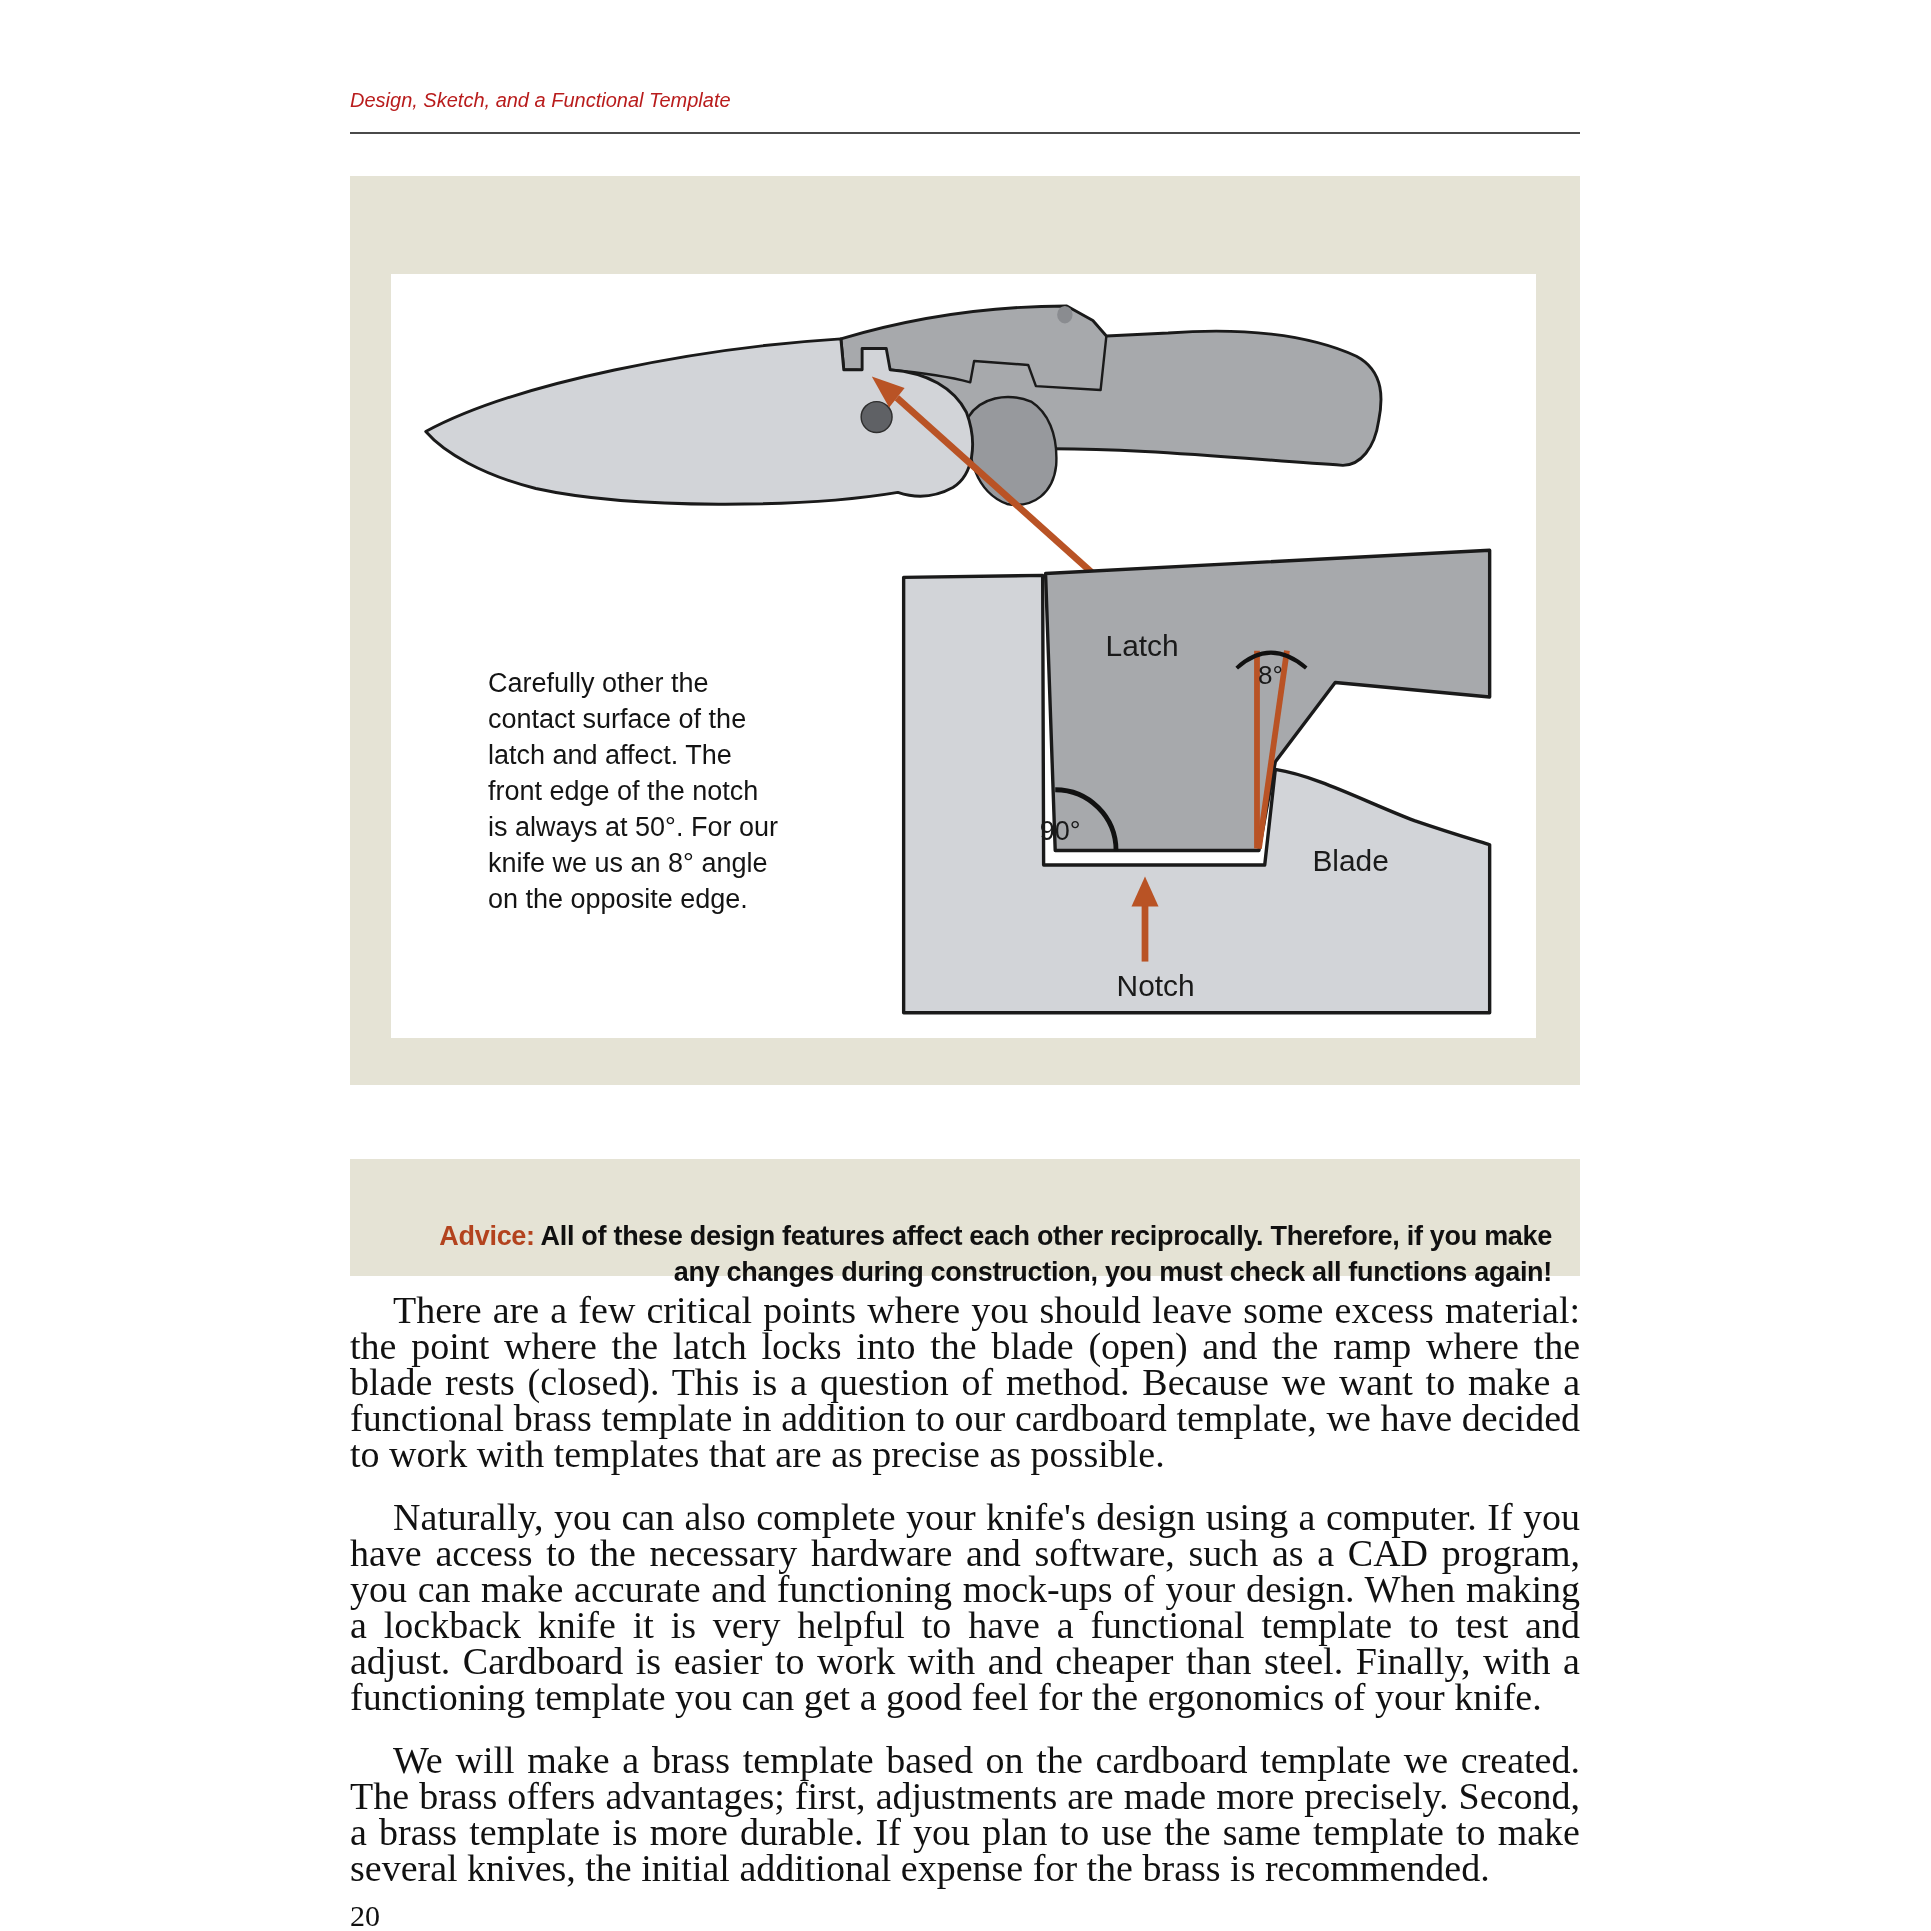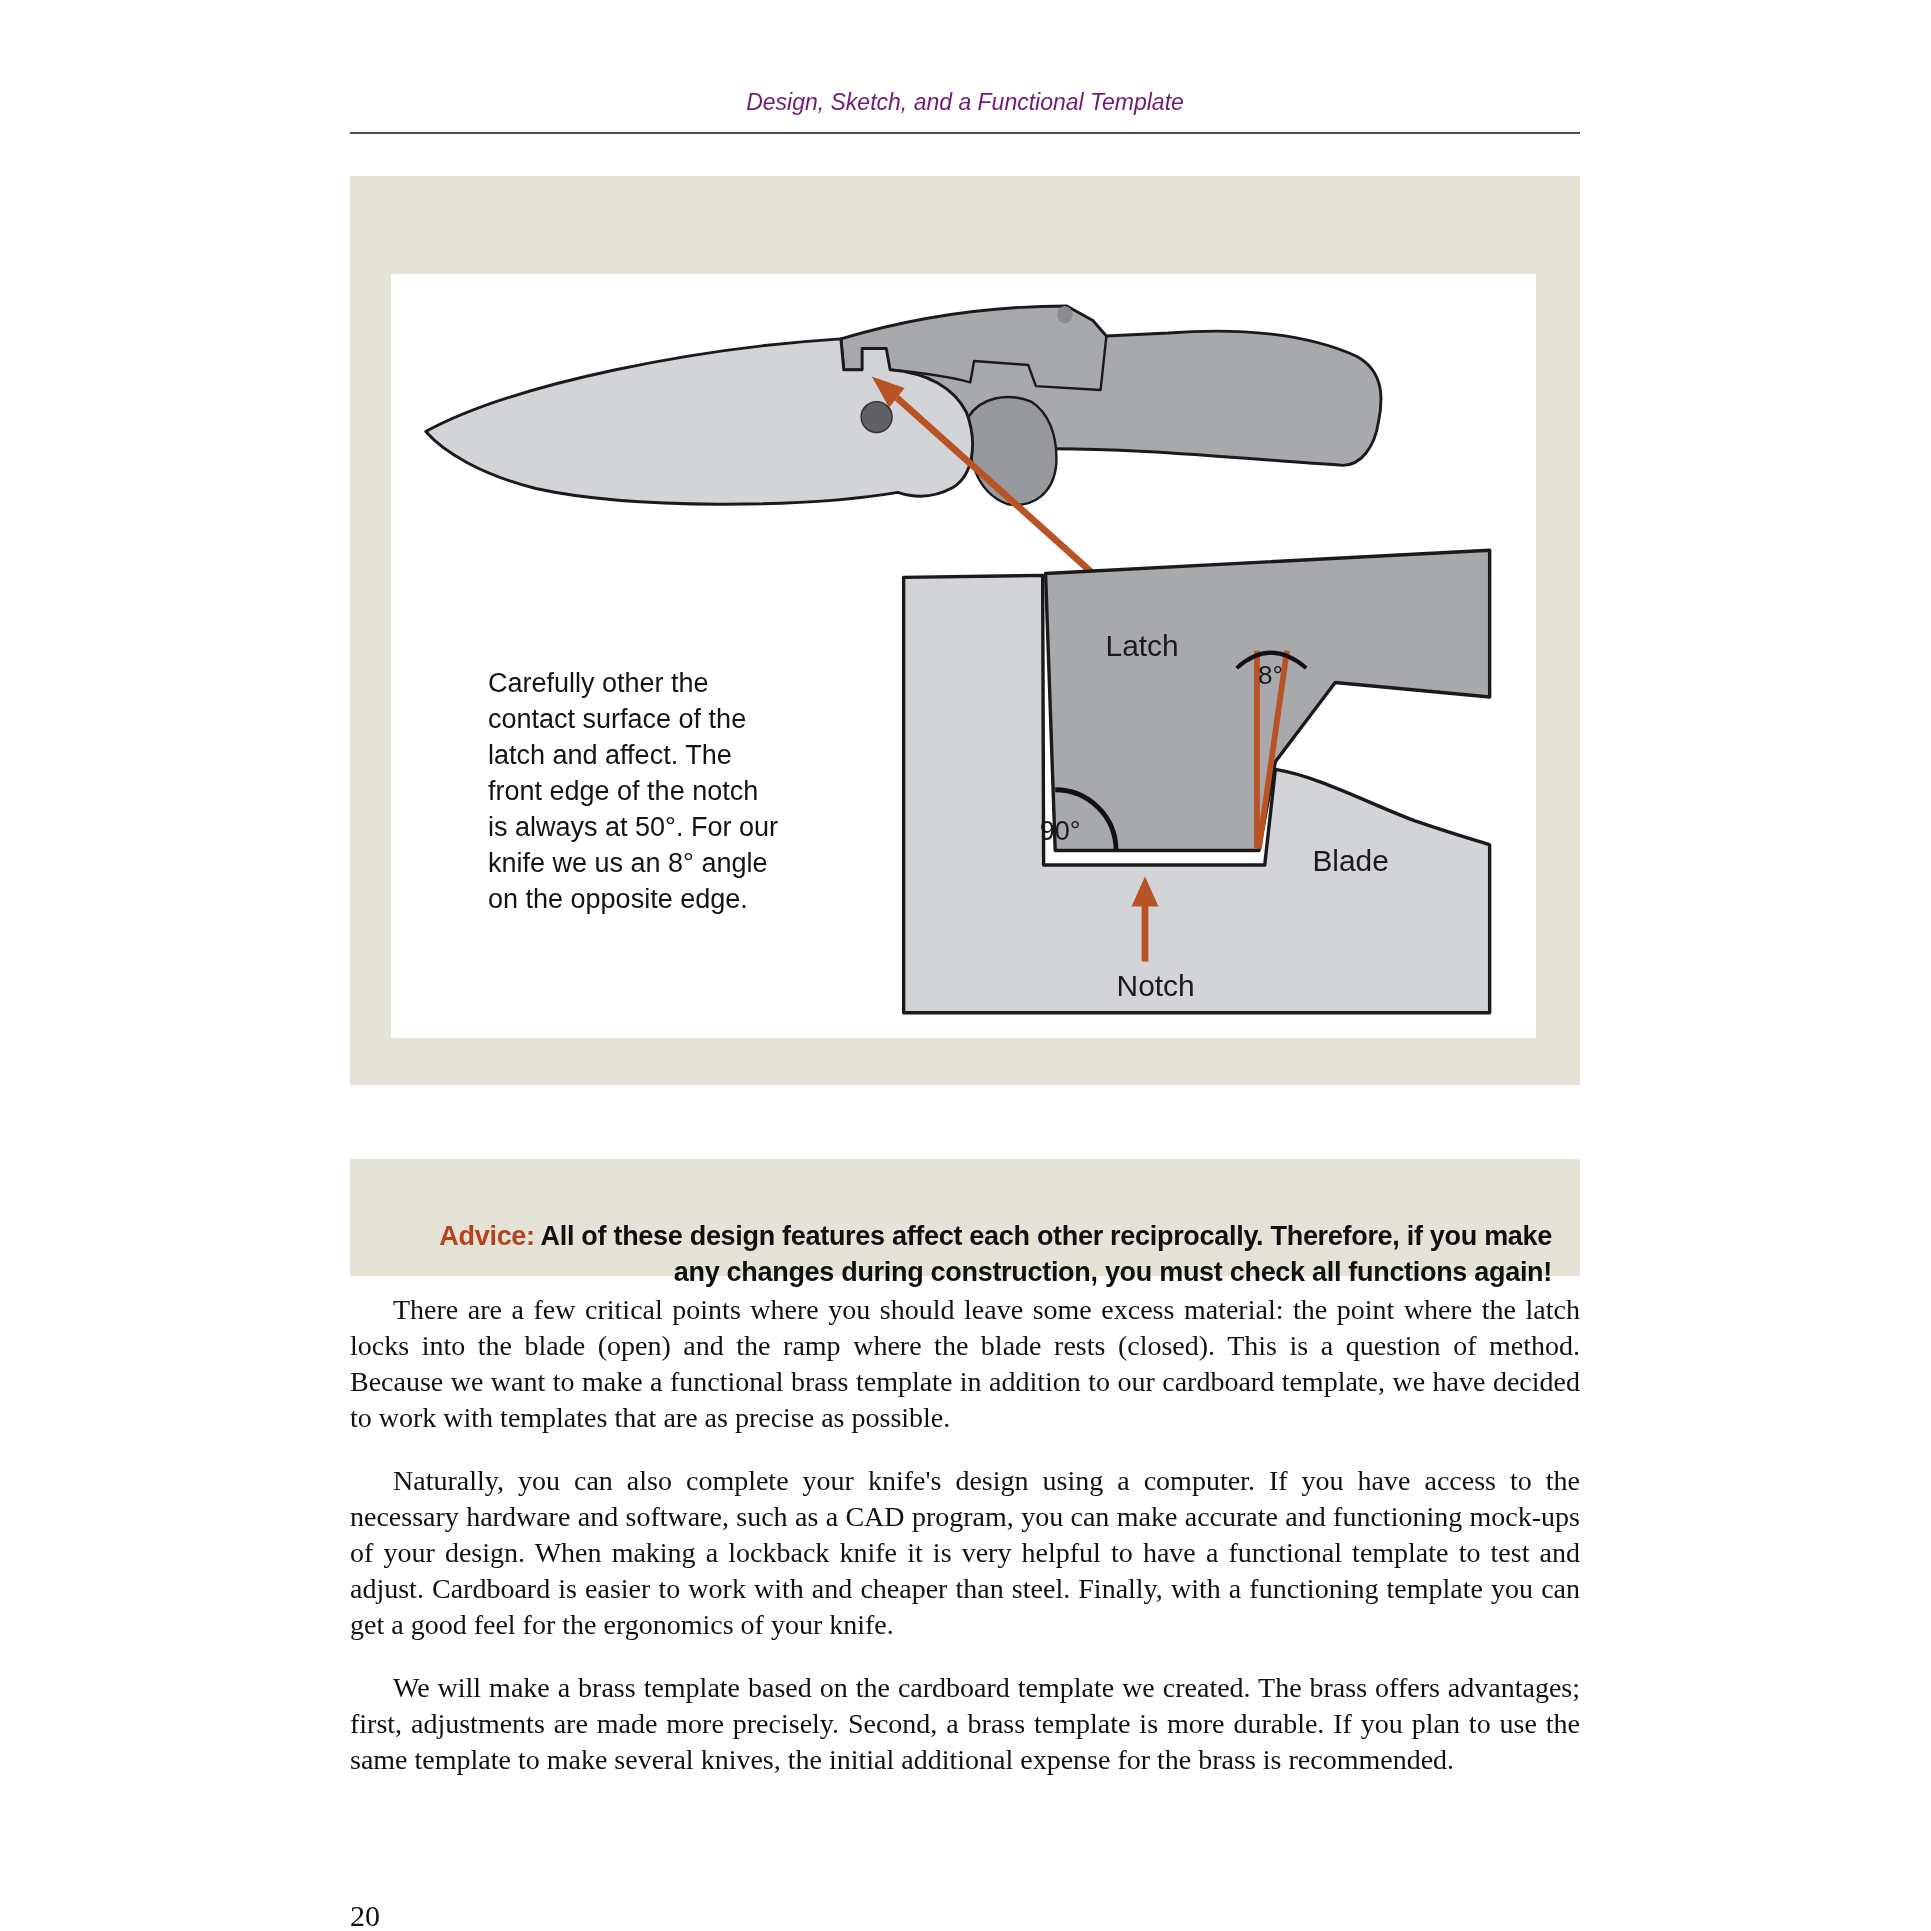--- a/index.html
+++ b/index.html
@@ -1,42 +1,42 @@
 <!DOCTYPE html>
 <html><head>
 <meta charset="utf-8">
 <style>
   html,body{margin:0;padding:0;background:#ffffff;}
   #page{position:relative;width:1931px;height:1931px;background:#ffffff;overflow:hidden;
         font-family:"Liberation Sans",sans-serif;}
   .abs{position:absolute;}
 
   
-  #running-head{left:350px;top:89px;width:1230px;font-style:italic;font-size:23px;color:#701a75;text-align:center;}
+  #running-head{left:350px;top:89px;width:1230px;font-style:italic;font-size:20px;color:#b91c1c;}
   #head-rule{left:350px;top:132px;width:1230px;height:1.9px;background:#4a4a4a;}
 
   
   #figure-box{left:350px;top:176px;width:1230px;height:909px;background:#e5e3d5;}
   #figure-title{left:45px;top:31px;font-size:41px;font-weight:bold;color:#0d0d0d;letter-spacing:0.5px;}
   #figure-panel{left:41px;top:98px;width:1145px;height:764px;background:#ffffff;}
   #figure-svg{display:block;width:1145px;height:764px;}
   .svg-label{font-family:"Liberation Sans",sans-serif;fill:#1a1a1a;}
 
   
   #figure-caption{left:97px;top:391px;width:319px;font-size:27px;line-height:36px;color:#141414;}
 
   
   #advice-box{left:350px;top:1159px;width:1230px;height:117px;background:#e5e3d5;}
   #advice-text{position:absolute;left:43px;top:32px;width:1159px;font-size:27px;font-weight:bold;
                line-height:36px;color:#101010;letter-spacing:-0.3px;text-align:right;}
   #advice-label{color:#b3431e;margin-right:5.8px;}
 
   
   #body-copy{left:350px;top:1292px;width:1230px;font-family:"Liberation Serif",serif;
-             font-size:28px;line-height:36px;color:#111;text-align:justify;}
+             font-size:38px;line-height:36px;color:#111;text-align:justify;}
   #body-copy p{margin:0 0 27px 0;text-indent:43px;}
 
   
   #page-number{left:350px;top:1863px;font-family:"Liberation Serif",serif;font-size:30px;color:#111;margin-top:36px;}
 </style>
 </head>
 <body>
 
 <div id="page">
 

